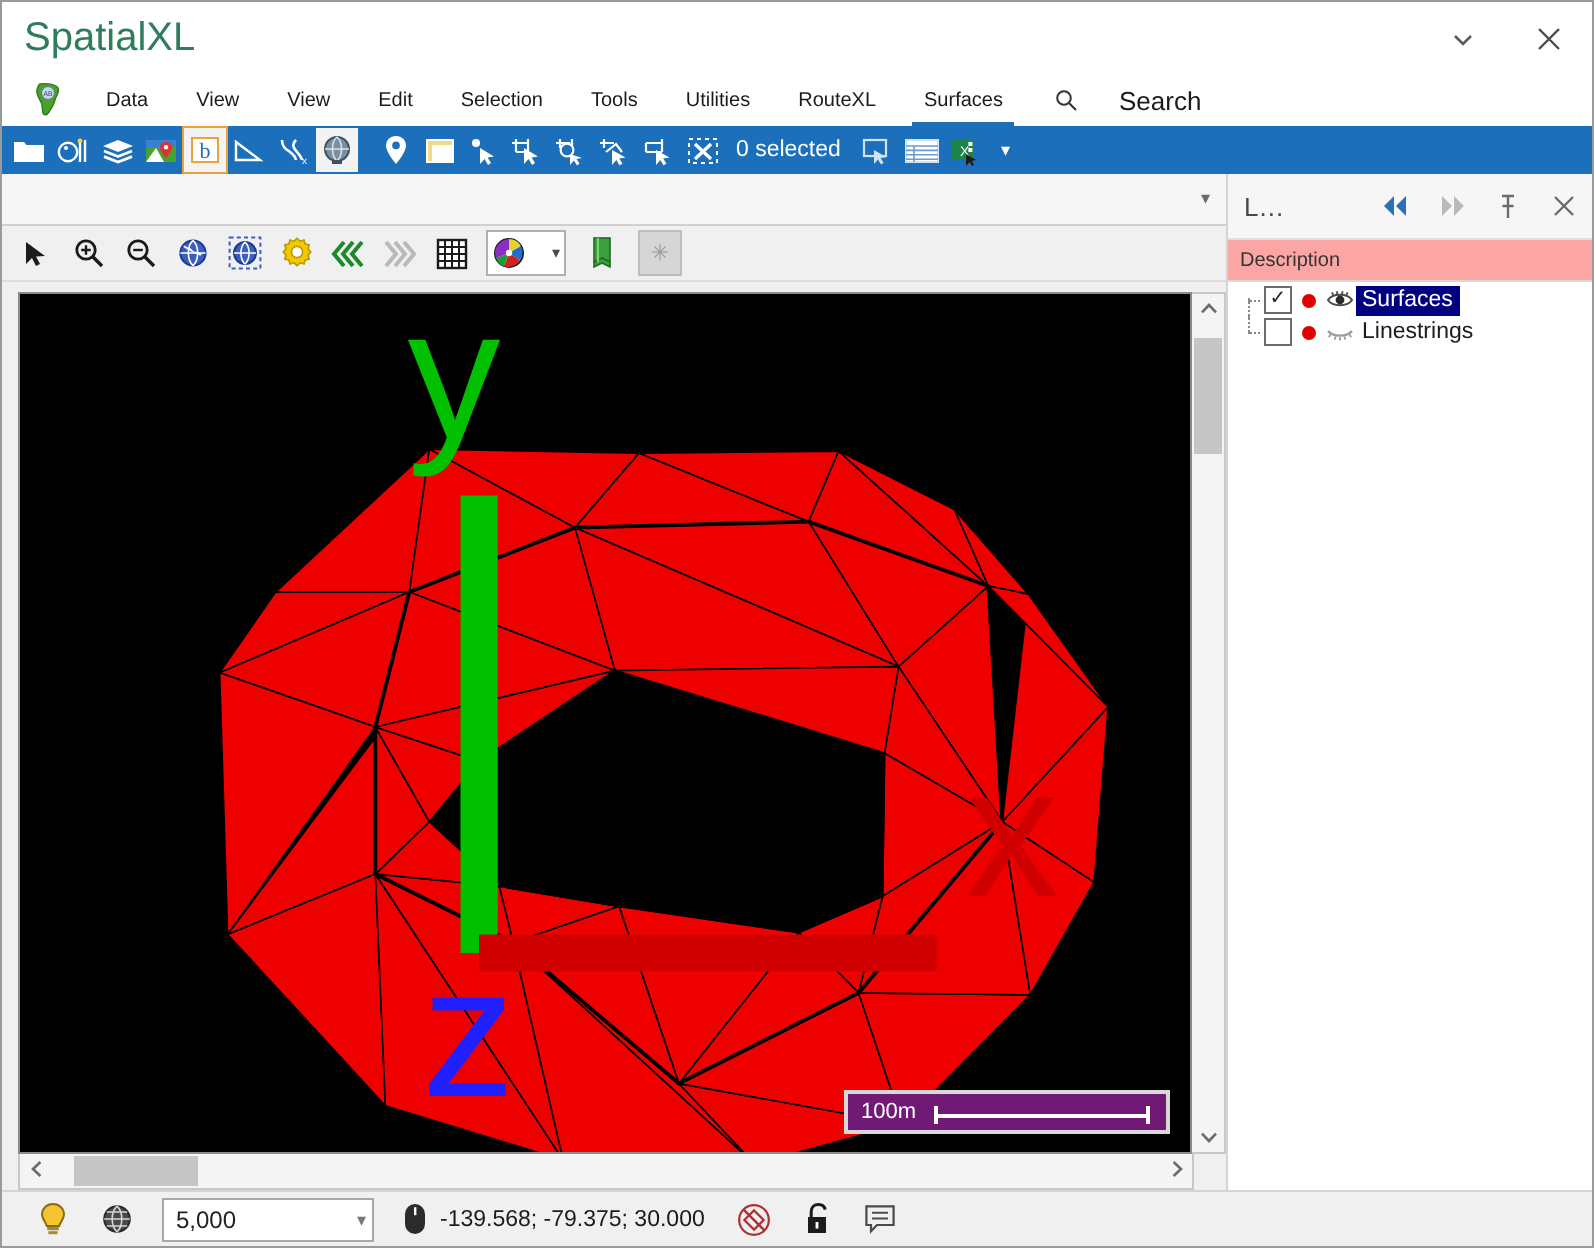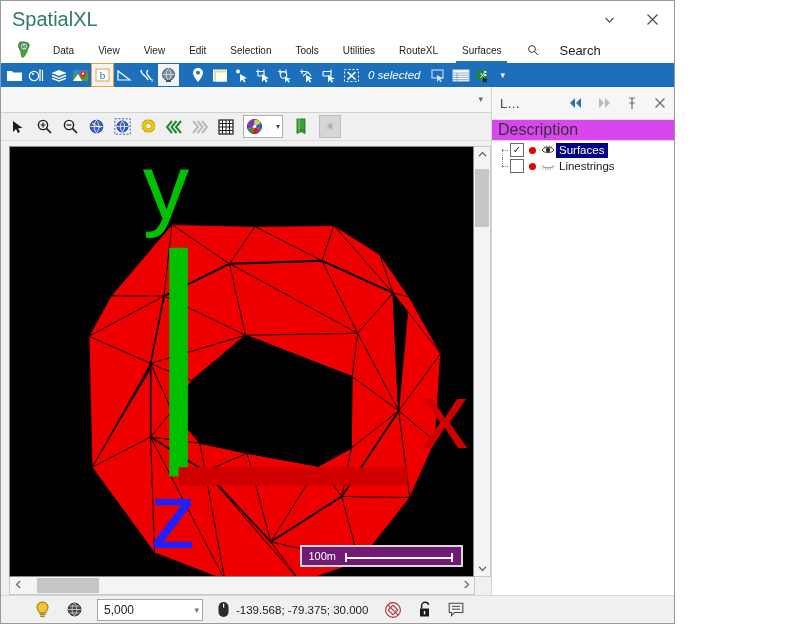--- a/index.html
+++ b/index.html
@@ -9,21 +9,21 @@
   body {
     width: 797px; height: 624px;
     font-family: "Liberation Sans", sans-serif;
     font-size: 12px;
     color: #1b1b1b;
     overflow: hidden;
     position: relative;
   }
   #app {
     position: absolute; left:0; top:0;
-    width: 675px; height: 624px;
+    width: 797px; height: 624px;
     border: 1px solid #9a9a9a;
     box-sizing: border-box;
     background: #f0f0f0;
     display: flex; flex-direction: column;
   }
 
   
   .titlebar {
     height: 36px; flex: 0 0 36px;
     background: #ffffff;
@@ -89,21 +89,21 @@
     width: 21px; height: 22px;
     display: flex; align-items: center; justify-content: center;
     cursor: default;
     position: relative;
   }
   .tb-btn.framed { outline: 1px solid #e8a33d; }
   .tb-btn.white-bg { background: #f3f3f3; }
   .tb-sep { width: 6px; }
   .tb-label {
     color: #ffffff; font-size: 11.5px;
-    padding: 0 7px 0 5px; white-space: nowrap; font-style: italic;
+    padding: 0 7px 0 5px; white-space: nowrap;
   }
   .tb-caret { color:#ffffff; font-size: 9px; padding: 0 6px; }
 
   
   .body-row { flex: 1 1 auto; display: flex; min-height: 0; background: #f0f0f0; }
   .left-dock { flex: 1 1 auto; display:flex; flex-direction: column; min-width:0;
                background:#f0f0f0; }
   .right-dock { flex: 0 0 182px; display:flex; flex-direction: column;
                 background:#f0f0f0; border-left: 1px solid #d4d4d4; }
 
@@ -240,25 +240,25 @@
     padding-left: 8px;
   }
   .dock-title { font-size: 13px; color:#4a4a4a; letter-spacing:.5px; }
   .dock-btns { margin-left:auto; display:flex; align-items:center; }
   .dock-btn {
     width:28px; height:24px; display:flex; align-items:center;
     justify-content:center; color:#6b6b6b; font-size:12px; cursor:default;
   }
   .tree-header {
     height: 20px; flex: 0 0 20px;
-    background: #d946ef;
+    background: #fca5a5;
     border-bottom: 1px solid #d8d8d8;
     display:flex; align-items:center;
     padding-left: 6px;
-    font-size: 16px; color:#333;
+    font-size: 10px; color:#333;
   }
   .tree {
     flex: 1 1 auto; background:#ffffff; padding-top: 1px;
     min-height: 0; overflow: hidden;
   }
   .tree-row {
     height: 16px; display: flex; align-items: center;
     font-size: 11.5px; padding-left: 6px; cursor: default;
   }
   .tree-row.selected .tr-label { background: #000080; color:#ffffff; }
@@ -287,21 +287,21 @@
   }
   .tr-eye { width: 16px; display:flex; align-items:center; justify-content:center; }
   .tr-label { padding: 0 4px 0 3px; line-height: 15px; }
 
   
   .statusbar {
     height: 27px; flex: 0 0 27px;
     background: #f0f0f0;
     border-top: 1px solid #d4d4d4;
     display: flex; align-items: center;
-    gap: 0px; padding-left: 20px;
+    gap: 0px; padding-left: 4px;
   }
   .sb-item {
     display:flex; align-items:center; gap:6px;
     padding: 0 8px; height: 25px;
     font-size: 11.5px; color:#1b1b1b;
     cursor: default;
   }
   .sb-combo {
     width: 95px; height: 20px;
     background:#fff; border:1px solid #a8a8a8;

